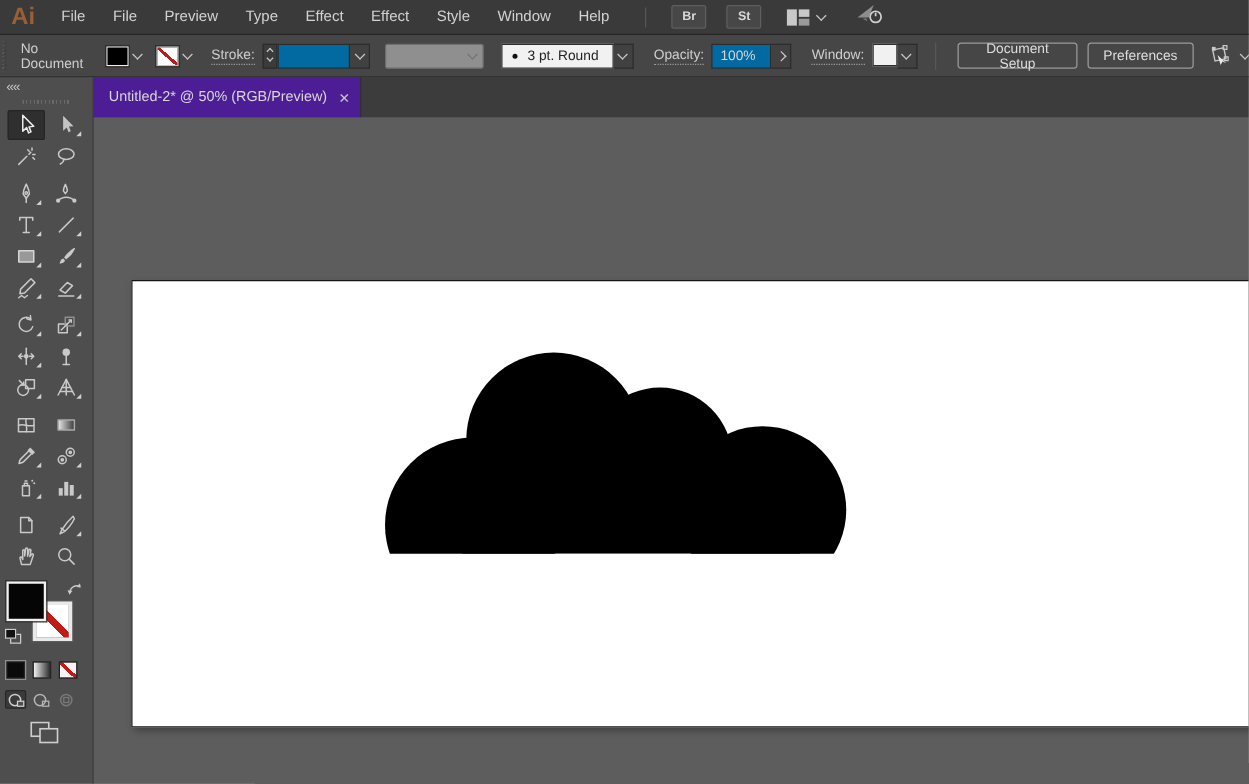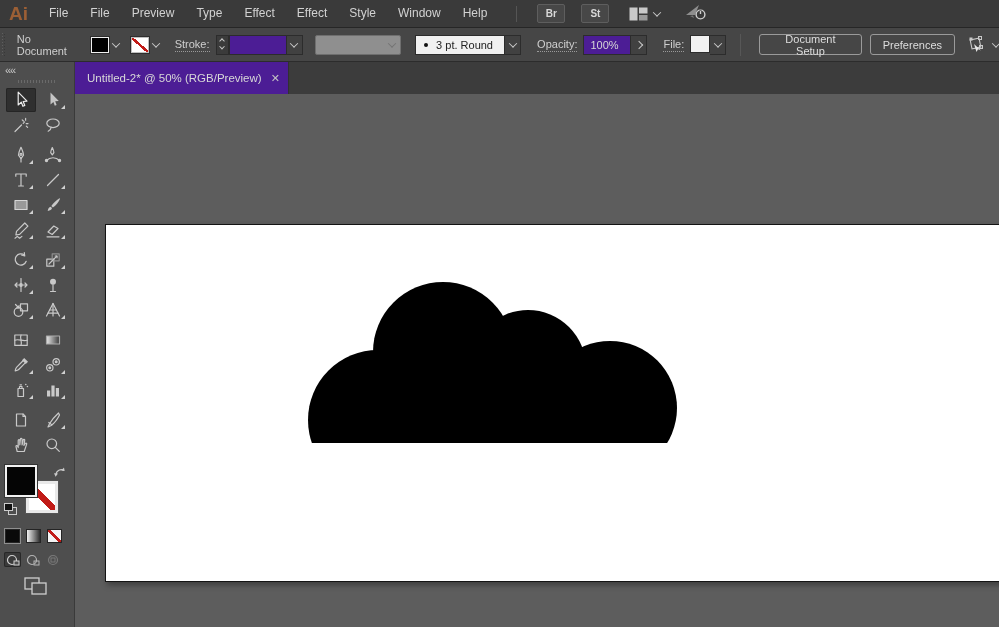--- a/index.html
+++ b/index.html
@@ -34,21 +34,21 @@
                        repeating-linear-gradient(to bottom,#383838 0 1px,transparent 1px 3px);
             background-position:0 0,2px 1px; background-size:1px 100%,1px 100%; background-repeat:repeat-y; }
   .sel-status { margin-left:12px; width:62px; }
   .swatch-drop { display:flex; align-items:center; gap:4px; margin-left:16px; }
   .cb-fill { width:18px; height:16px; background:#000; border:1px solid #f0f0f0; outline:1px solid #2e2e2e; }
   .cb-stroke { width:18px; height:16px; border:1px solid #bfbfbf; outline:1px solid #2e2e2e;
                background:linear-gradient(to top right,#fff 44%,#c11b17 44%,#c11b17 56%,#fff 56%); }
   .lbl { margin-left:16px; border-bottom:1px dotted #9a9a9a; padding-bottom:1px; }
   .spinner { width:14px; height:20px; margin-left:6px; background:#3b3b3b; border:1px solid #2c2c2c;
              display:flex; flex-direction:column; align-items:center; justify-content:center; gap:3px; }
-  .field { height:20px; background:#4c1d95; border:1px solid #2c2c2c; display:flex;
+  .field { height:20px; background:#0369a1; border:1px solid #2c2c2c; display:flex;
            align-items:center; padding:0 6px; color:#d6d6d6; }
   .dd-chev { width:16px; height:20px; background:#414141; border:1px solid #2c2c2c; border-left:none;
              display:flex; align-items:center; justify-content:center; }
   .disabled-dd { width:92px; height:20px; margin-left:12px; background:#8f8f8f; border:1px solid #6f6f6f;
                  border-radius:2px; display:flex; align-items:center; justify-content:flex-end; padding-right:5px; }
   .disabled-dd .chev { border-color:#747474; }
   .white-field { height:20px; background:#f1f1f1; border:1px solid #2c2c2c; color:#222;
                  display:flex; align-items:center; padding:0 8px; gap:8px; }
   .dot { width:4px; height:4px; border-radius:50%; background:#111; }
   .style-swatch { width:20px; height:18px; background:#f1f1f1; border:1px solid #2c2c2c; }
@@ -193,21 +193,21 @@
   </span>
 
   <span class="lbl">Opacity:</span>
   <span style="display:flex; margin-left:6px;">
     <span class="field" style="width:48px;">100%</span>
     <span class="dd-chev">
         <span class="chev right"></span>
       </span>
   </span>
 
-  <span class="lbl">File:</span>
+  <span class="lbl">Window:</span>
   <span style="display:flex; margin-left:6px;">
     <span class="style-swatch"></span>
     <span class="dd-chev">
         <span class="chev"></span>
       </span>
   </span>
 
   <span class="v-sep"></span>
   <button class="cb-btn">Document Setup</button>
   <button class="cb-btn">Preferences</button>

